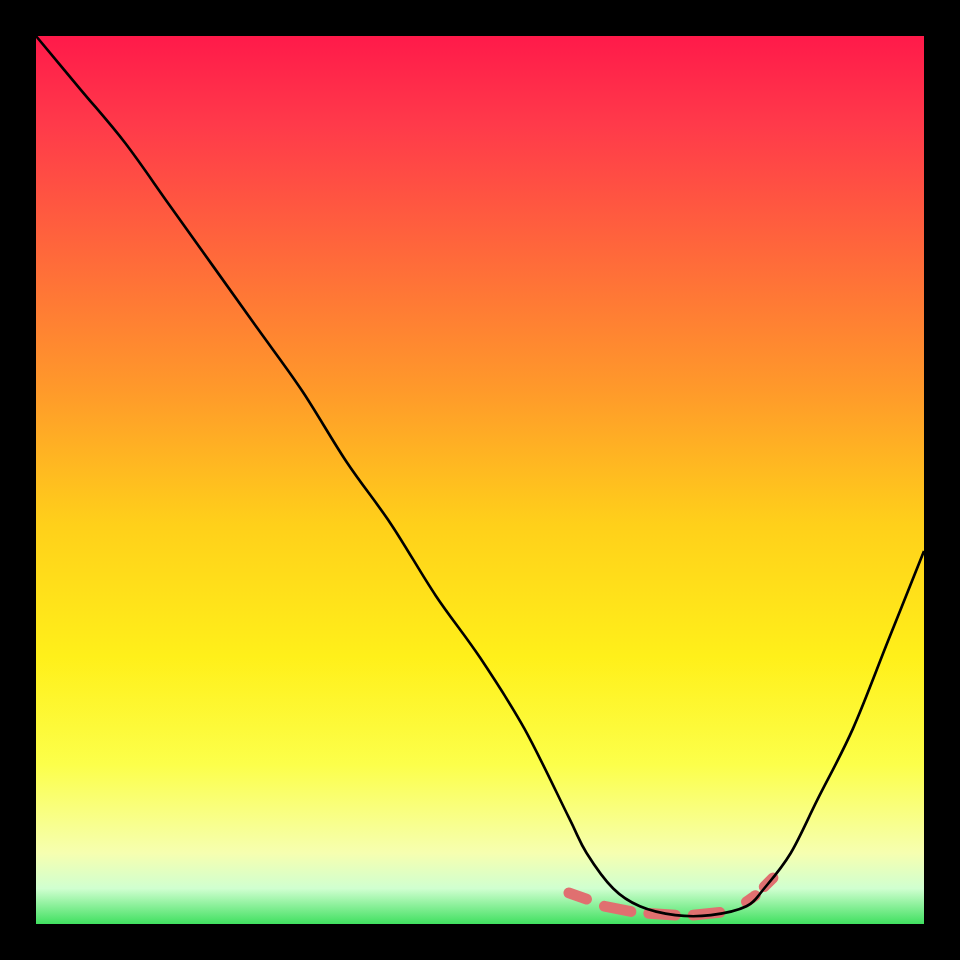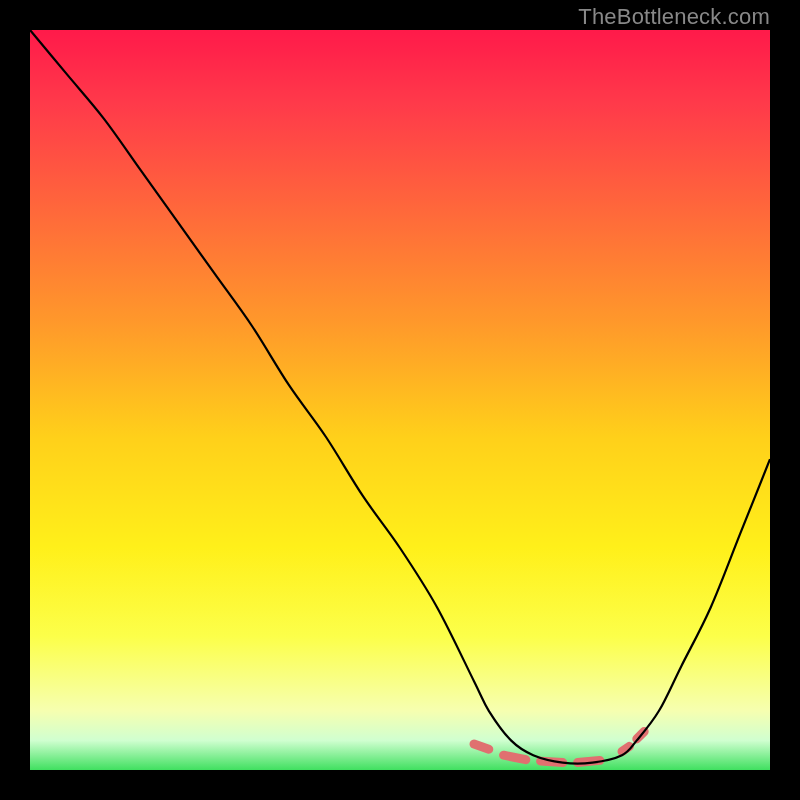--- a/index.html
+++ b/index.html
@@ -52,21 +52,20 @@
   .salmon-seg {
     stroke: #e07070;
     stroke-width: 9;
     stroke-linecap: round;
   }
 </style>
 </head>
 <body>
 
 <div class="frame">
-  <div class="watermark">TheBottleneck.com</div>
   <div class="plot-area">
     <svg class="curve" viewBox="0 0 740 740">
       <g id="marker-group">
           <line x1="444" y1="714.1" x2="458.8" y2="719.28" class="salmon-seg"></line>
           <line x1="473.6" y1="725.2" x2="495.8" y2="729.64" class="salmon-seg"></line>
           <line x1="510.59999999999997" y1="731.12" x2="532.8" y2="732.6" class="salmon-seg"></line>
           <line x1="547.6" y1="732.6" x2="569.8000000000001" y2="730.38" class="salmon-seg"></line>
           <line x1="592" y1="721.5" x2="599.4000000000001" y2="716.32" class="salmon-seg"></line>
           <line x1="606.8" y1="708.92" x2="614.1999999999999" y2="701.52" class="salmon-seg"></line>
         </g>

